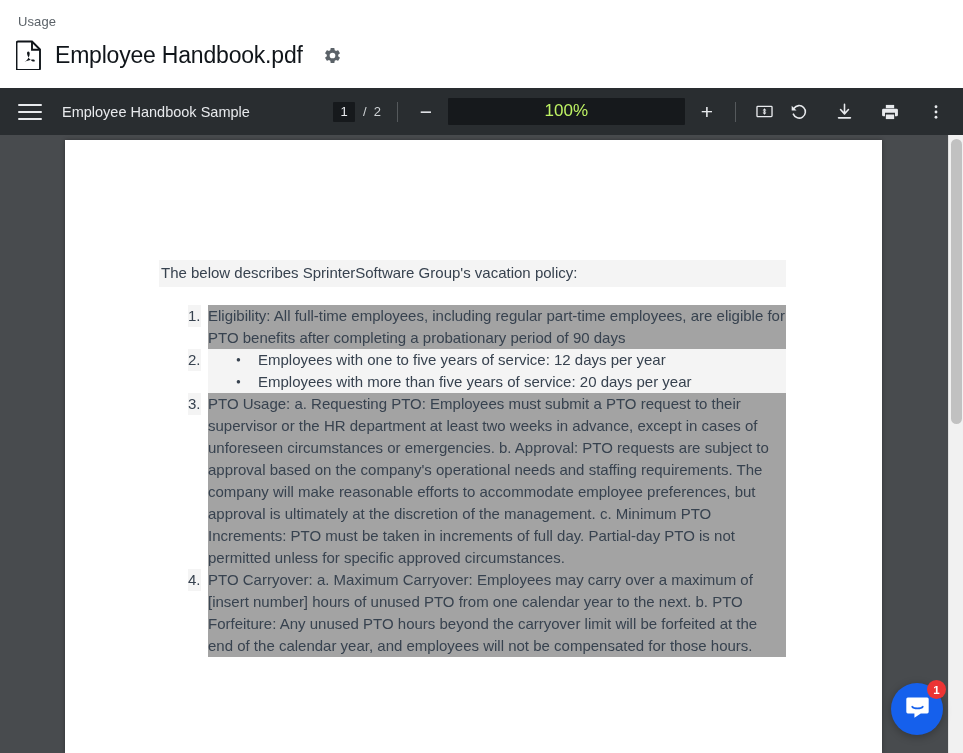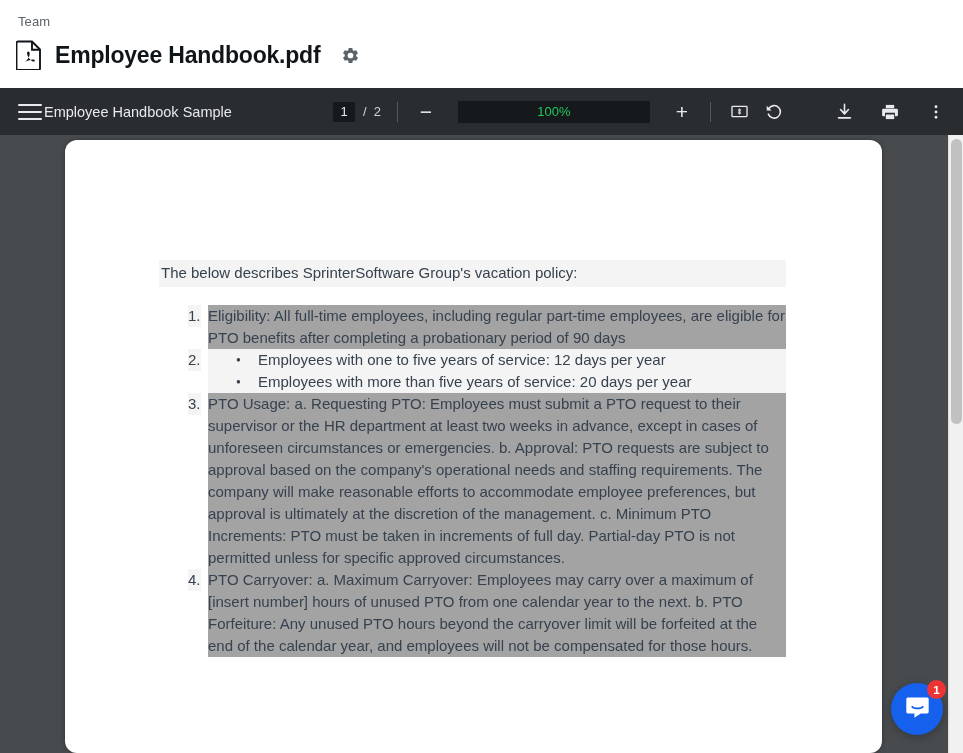--- a/index.html
+++ b/index.html
@@ -44,21 +44,21 @@
     align-items: center;
     gap: 13px;
   }
   .pdf-file-icon {
     width: 26px;
     height: 30px;
     display: block;
   }
   .doc-title {
     font-size: 23px;
-    font-weight: bold;
+    font-weight: normal;
     color: #10151a;
     letter-spacing: -0.2px;
     white-space: nowrap;
   }
   .gear-btn {
     width: 22px;
     height: 22px;
     display: flex;
     align-items: center;
     justify-content: center;
@@ -88,20 +88,21 @@
     cursor: pointer;
   }
   .tb-hamburger span {
     display: block;
     height: 2px;
     width: 24px;
     background: #e8eaed;
     border-radius: 1px;
   }
   .tb-doc-name {
+    margin-left: 18px;
     color: #e8eaed;
     font-size: 14.5px;
     white-space: nowrap;
   }
 
   .tb-center {
     position: absolute;
     left: 333px;
     top: 0;
     height: 47px;
@@ -152,25 +153,25 @@
     font-size: 21px;
     line-height: 1;
     width: 24px;
     text-align: center;
     cursor: pointer;
     user-select: none;
     font-weight: 300;
   }
   .zoom-value {
     background: #16191c;
-    color: #22c55e;
-    font-size: 13px;
+    color: #bef264;
+    font-size: 17px;
     padding: 3px 8px 4px 8px;
     border-radius: 1px;
-    margin: 0 20px;
+    margin: 0 10px;
     min-width: 36px;
     text-align: center;
     border: none;
     outline: none;
     font-family: "Liberation Sans", sans-serif;
   }
 
   .tb-right {
     position: absolute;
     right: 14px;
@@ -191,21 +192,20 @@
     overflow: hidden;
   }
   .pdf-page {
     position: absolute;
     left: 65px;
     top: 5px;
     width: 817px;
     height: 613px;
     background: #ffffff;
     box-shadow: 0 0 4px rgba(0,0,0,0.35);
-    border-radius: 12px;
   }
   .page-content {
     position: absolute;
     left: 96px;
     top: 120px;
     width: 625px;
     color: #37424f;
     font-size: 15px;
     line-height: 22px;
   }
@@ -313,21 +313,21 @@
     justify-content: center;
     box-sizing: border-box;
   }
 </style>
 </head>
 <body>
 
 <div id="app">
 
   <div class="doc-header">
-    <div class="team-label">Team</div>
+    <div class="team-label">Usage</div>
     <div class="doc-title-row">
       <span class="pdf-file-icon">
         <svg width="26" height="30" viewBox="0 0 26 30">
           <path d="M2 1.5 h14 l8 8 v19 a1.5 1.5 0 0 1 -1.5 1.5 h-20.5 a1.5 1.5 0 0 1 -1.5 -1.5 v-25.5 a1.5 1.5 0 0 1 1.5 -1.5 z" fill="none" stroke="#10151a" stroke-width="1.9"></path>
           <path d="M16 1.8 v8 h8" fill="none" stroke="#10151a" stroke-width="1.9"></path>
           <path d="M8.5 22 c3.5 -2 5.2 -5.6 5.2 -8.2 c0 -1.6 -0.6 -2.3 -1.4 -2.3 c-1 0 -1.5 1 -1.1 2.8 c0.7 3 3.3 6.3 5.6 7.1 c1.2 0.4 2 0.1 2 -0.7 c0 -1 -1.3 -1.4 -3.6 -1 c-2.2 0.4 -5 1.4 -6.7 2.3 z" fill="#10151a"></path>
         </svg>
       </span>
       <span class="doc-title">Employee Handbook.pdf</span>
       <span class="gear-btn">

